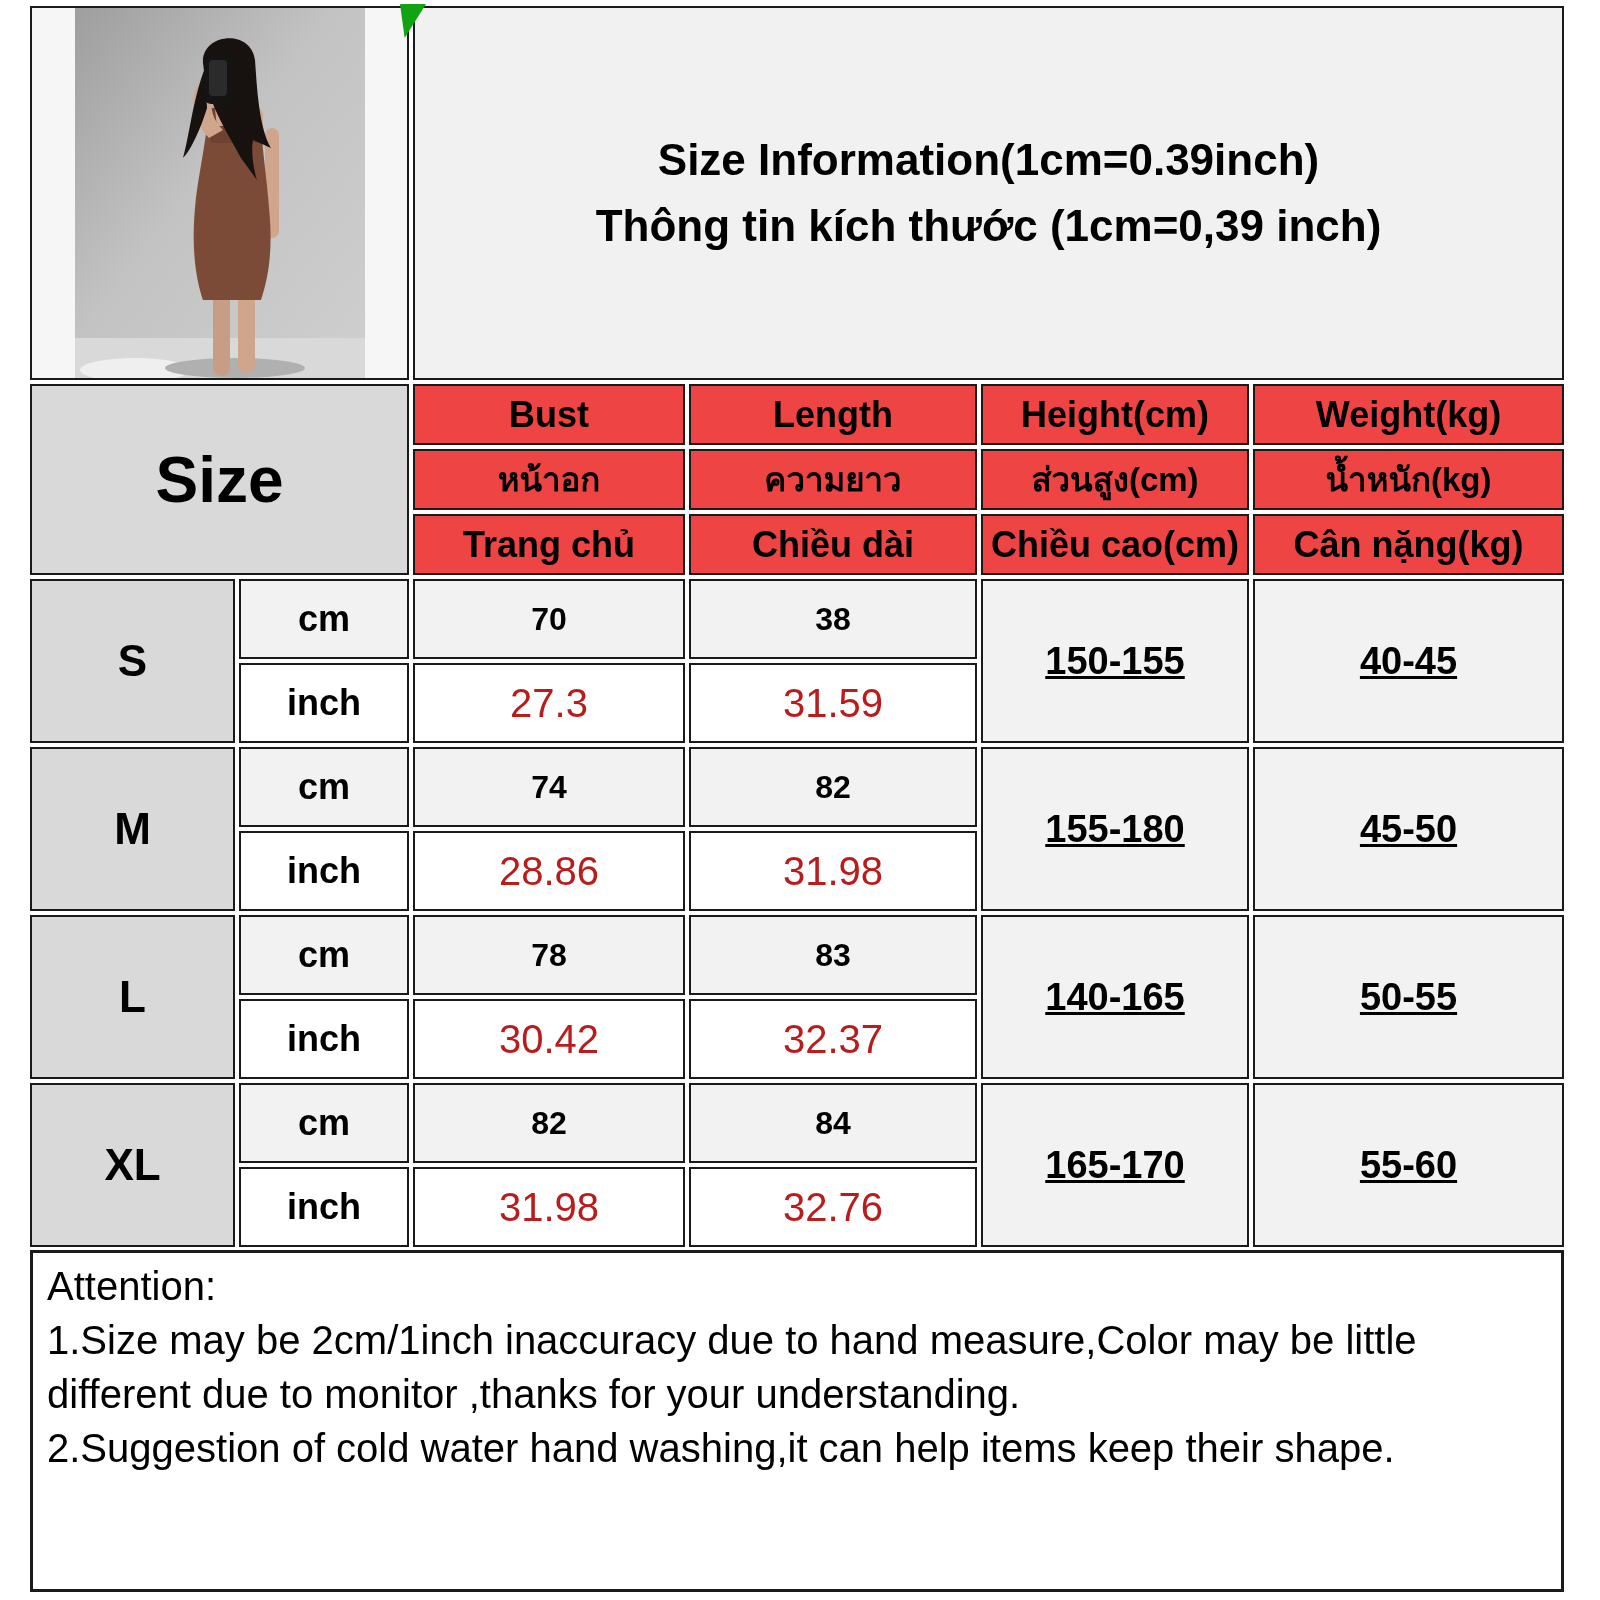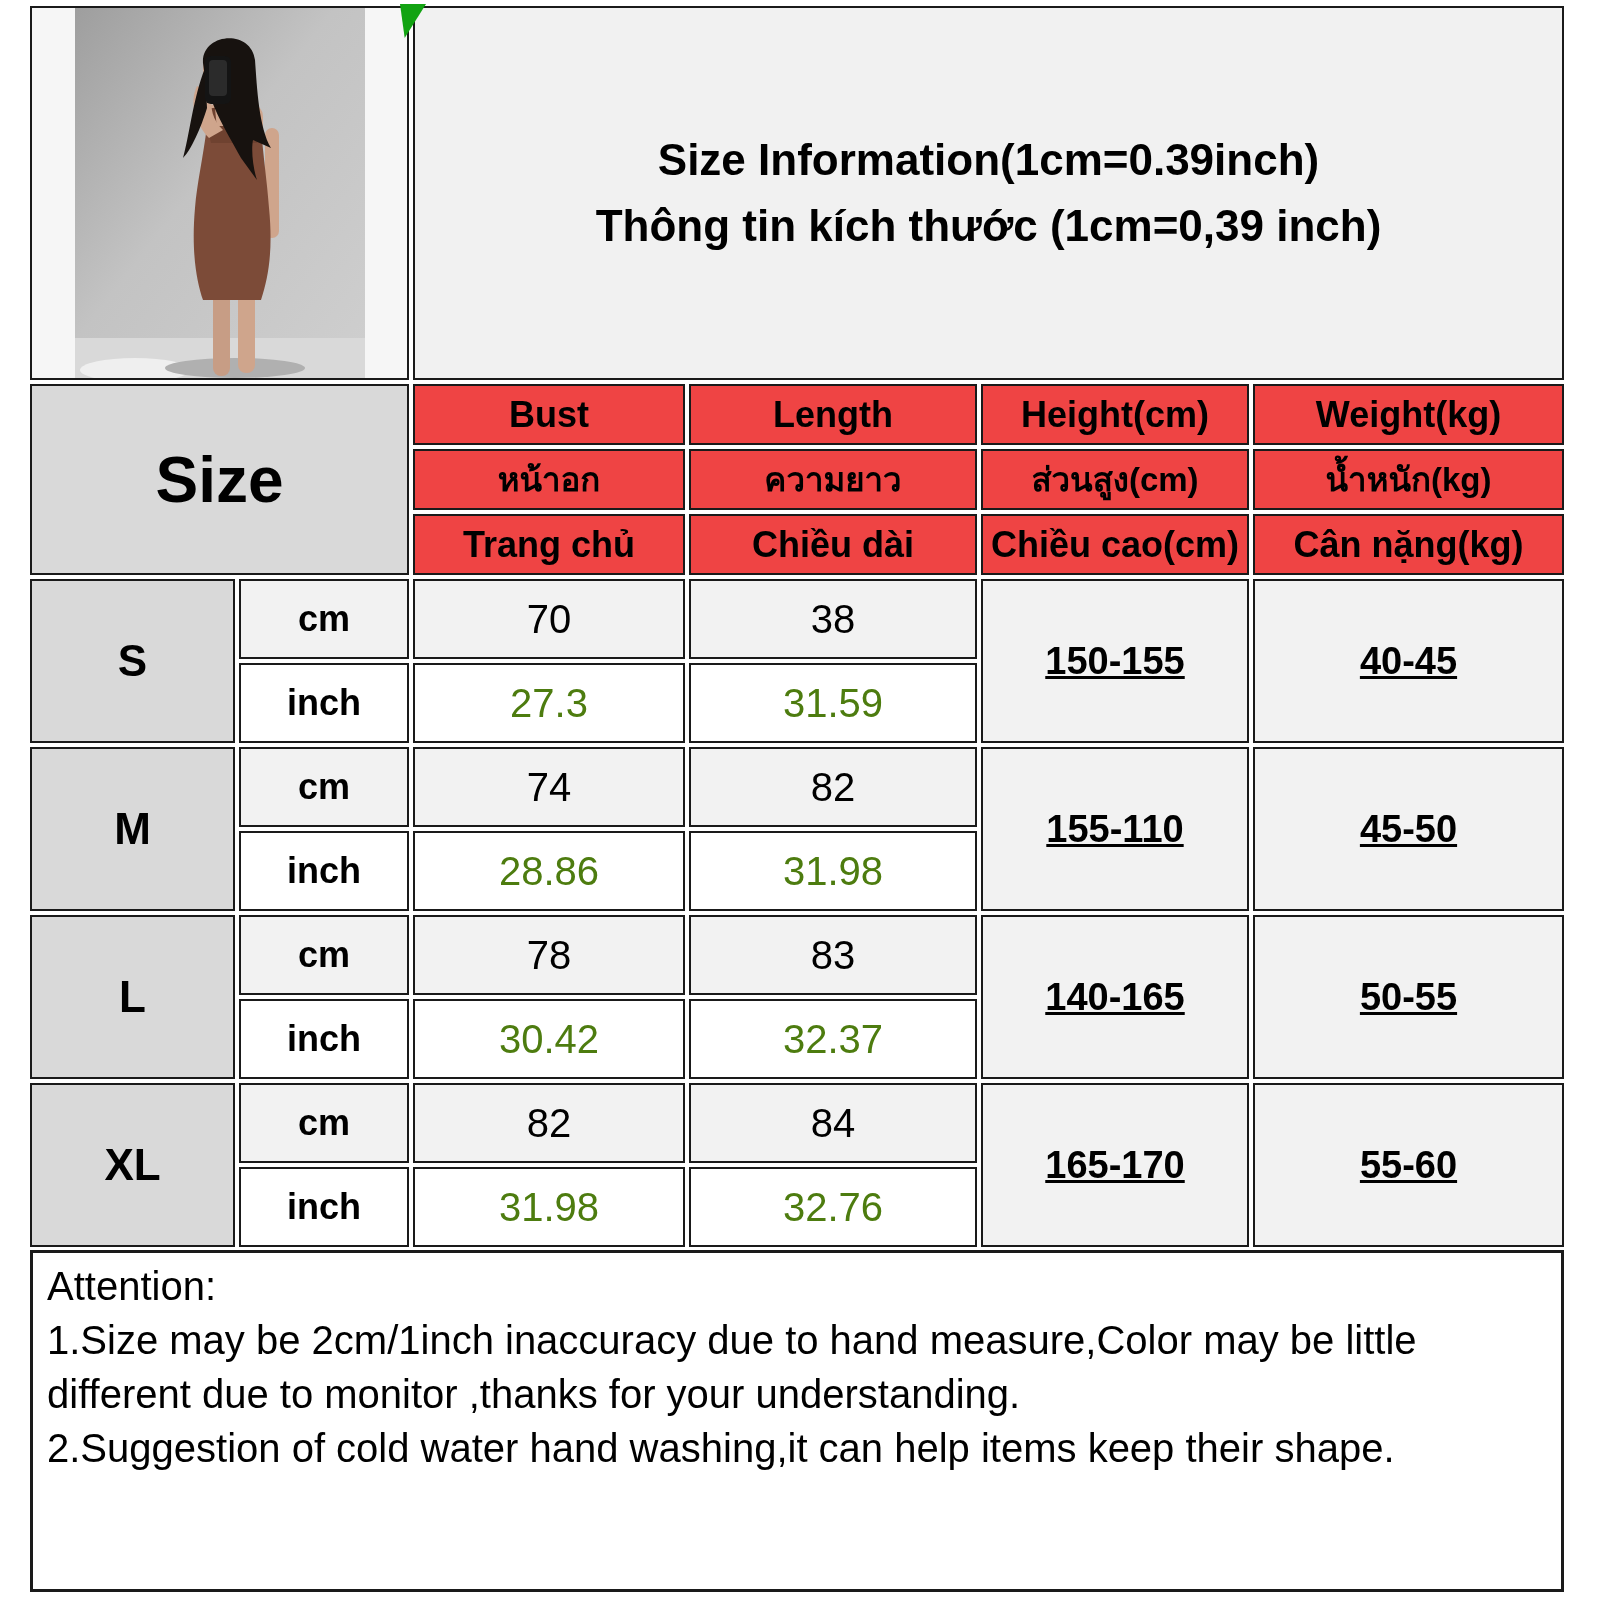--- a/index.html
+++ b/index.html
@@ -25,22 +25,22 @@
   .title-cell { grid-area:1/3/2/7; background:#f1f1f1; flex-direction:column; gap:16px; }
   .title-en, .title-vi { font-size:44px; font-weight:bold; }
   .title-th   { font-size:40px; font-weight:bold; }
   .size-cell  { grid-area:2/1/5/3; background:#d9d9d9; font-size:64px; font-weight:bold; }
   .hdr        { background:#ef4444; font-weight:bold; font-size:36px; }
   .hdr-th     { font-size:33px; }
   .letter     { background:#d9d9d9; font-weight:bold; font-size:44px; }
   .unit       { font-weight:bold; font-size:36px; }
   .cmrow      { background:#f2f2f2; }
   .inchrow    { background:#ffffff; }
-  .val-cm     { font-weight:normal; font-size:40px; }
-  .val-inch   { font-weight:normal; font-size:40px; color:#4d7c0f; }
+  .val-cm     { font-weight:bold; font-size:32px; }
+  .val-inch   { font-weight:normal; font-size:40px; color:#b91c1c; }
   .hw         { background:#f2f2f2; font-weight:bold; font-size:38px;text-decoration:underline; }
   .attention {
     position:absolute; left:30px; top:1250px; width:1534px; height:342px;
     border:3px solid #1a1a1a; box-sizing:border-box; background:#fff;
     padding:6px 14px; font-size:40px; line-height:54px;
   }
   .green-marker {
     position:absolute; left:400px; top:4px; width:26px; height:34px;
     clip-path:polygon(0 0, 100% 0, 18% 100%);
   }
@@ -122,21 +122,21 @@
   <div class="cell hw" style="grid-area:5/5/7/6">150-155</div>
   <div class="cell hw" style="grid-area:5/6/7/7">40-45</div>
   <div class="cell unit inchrow" style="grid-area:6/2/7/3">inch</div>
   <div class="cell val-inch inchrow" style="grid-area:6/3/7/4">27.3</div>
   <div class="cell val-inch inchrow" style="grid-area:6/4/7/5">31.59</div>
 
   <div class="cell letter" style="grid-area:7/1/9/2">M</div>
   <div class="cell unit cmrow" style="grid-area:7/2/8/3">cm</div>
   <div class="cell val-cm cmrow" style="grid-area:7/3/8/4">74</div>
   <div class="cell val-cm cmrow" style="grid-area:7/4/8/5">82</div>
-  <div class="cell hw" style="grid-area:7/5/9/6">155-110</div>
+  <div class="cell hw" style="grid-area:7/5/9/6">155-180</div>
   <div class="cell hw" style="grid-area:7/6/9/7">45-50</div>
   <div class="cell unit inchrow" style="grid-area:8/2/9/3">inch</div>
   <div class="cell val-inch inchrow" style="grid-area:8/3/9/4">28.86</div>
   <div class="cell val-inch inchrow" style="grid-area:8/4/9/5">31.98</div>
 
   <div class="cell letter" style="grid-area:9/1/11/2">L</div>
   <div class="cell unit cmrow" style="grid-area:9/2/10/3">cm</div>
   <div class="cell val-cm cmrow" style="grid-area:9/3/10/4">78</div>
   <div class="cell val-cm cmrow" style="grid-area:9/4/10/5">83</div>
   <div class="cell hw" style="grid-area:9/5/11/6">140-165</div>

